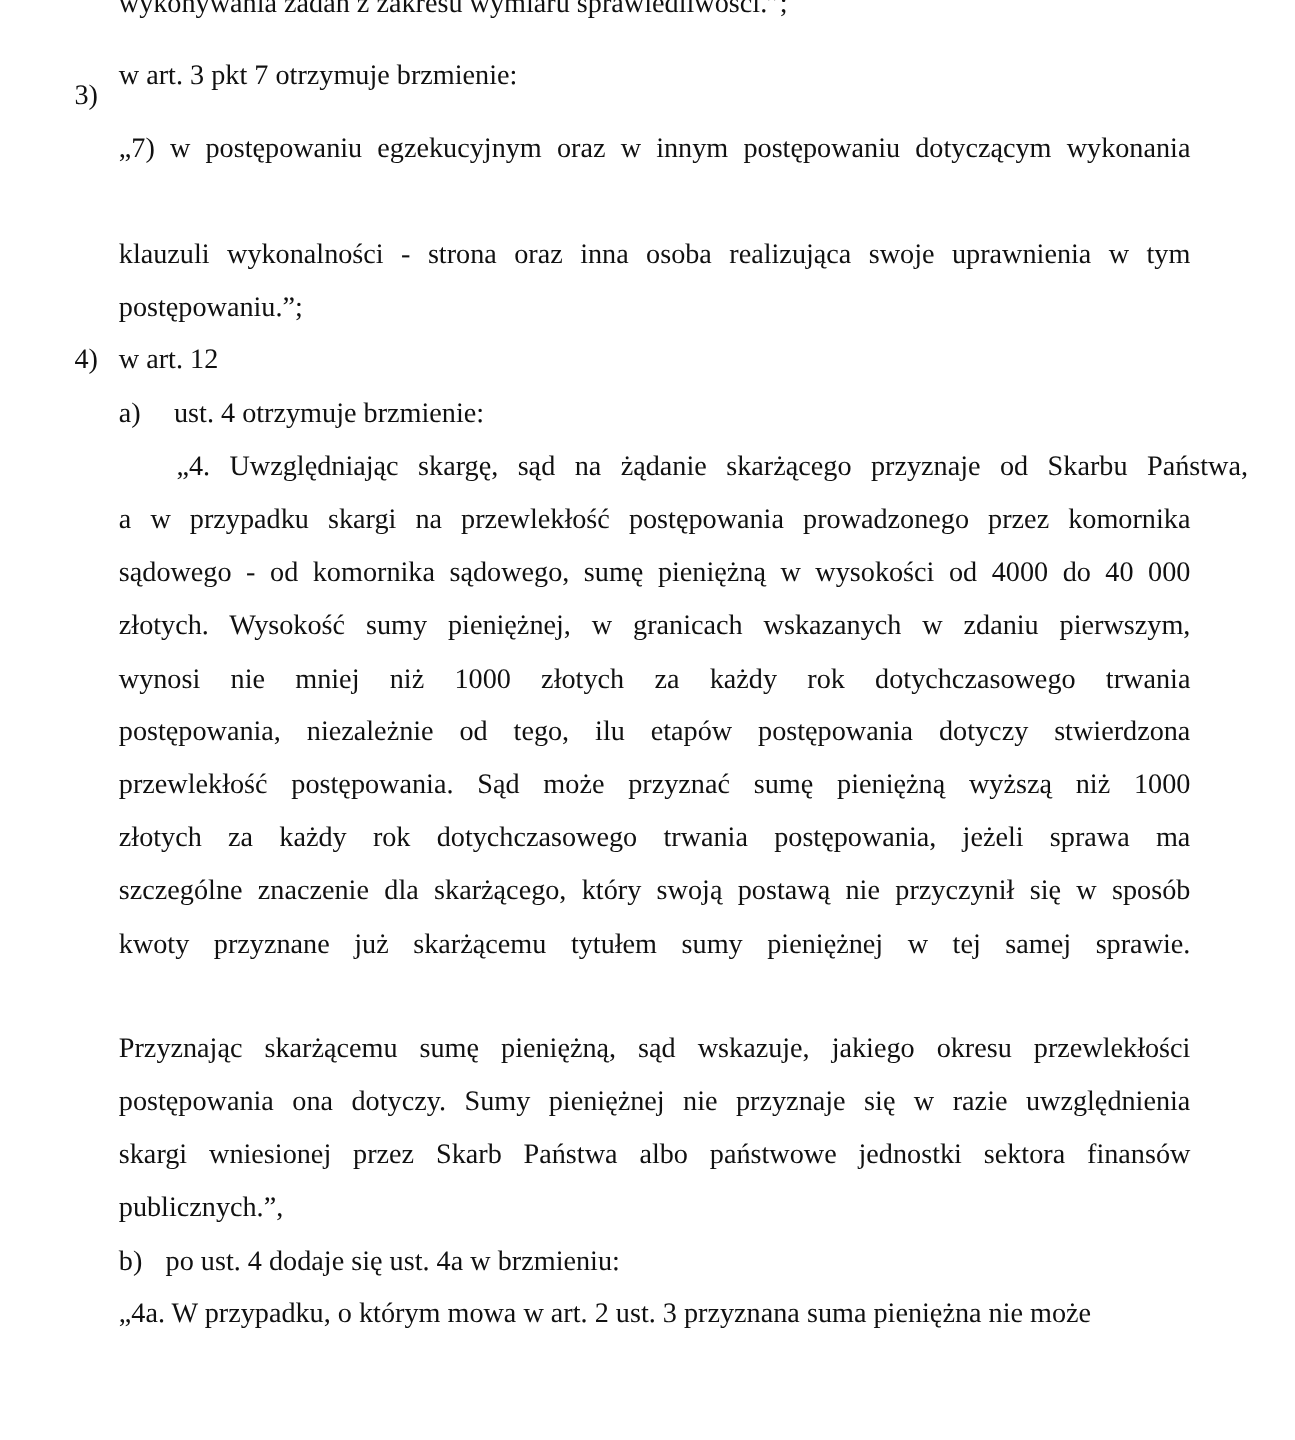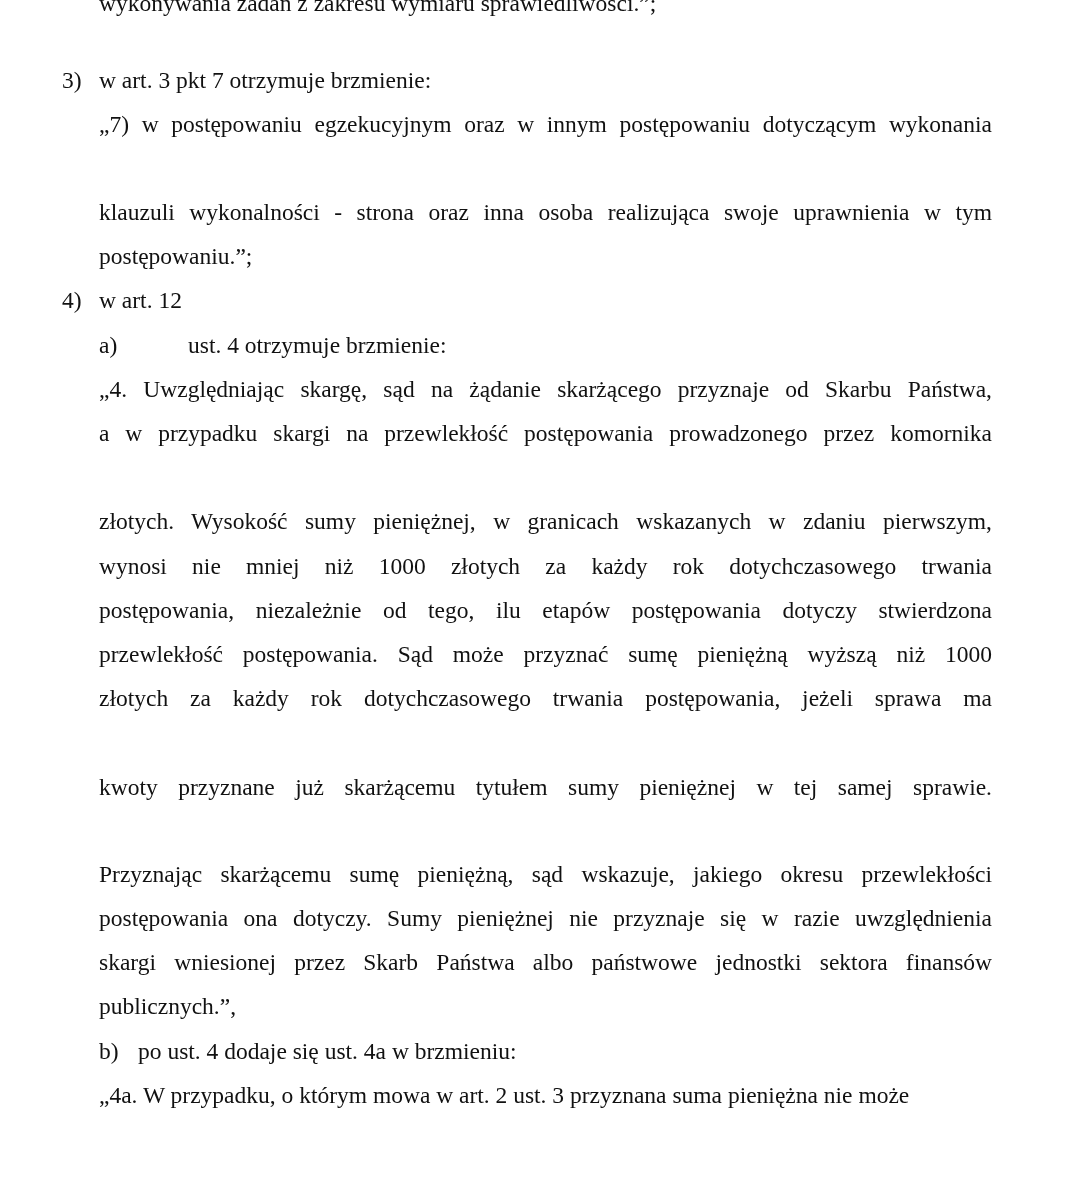--- a/index.html
+++ b/index.html
@@ -20,39 +20,41 @@
   .num { position: absolute; font-size: 23.5px; line-height: 30px; }
 </style>
 </head>
 <body>
 
 <div class="page">
 
   <div class="ln left" style="left:99px; top:-12px;">wykonywania zadań z zakresu wymiaru sprawiedliwości.”;</div>
 
   <div class="num" style="left:62px; top:65px;">3)</div>
-  <div class="ln left" style="left:99px; top:65px;">w art. 3 pkt 7 otrzymuje brzmienie:</div>
+  <div class="ln left" style="left:99px; top:48px;">w art. 3 pkt 7 otrzymuje brzmienie:</div>
 
   <div class="ln just" style="top:109px;">„7) w postępowaniu egzekucyjnym oraz w innym postępowaniu dotyczącym wykonania</div>
   <div class="ln just" style="top:197px;">klauzuli wykonalności - strona oraz inna osoba realizująca swoje uprawnienia w tym</div>
   <div class="ln left" style="left:99px; top:241px;">postępowaniu.”;</div>
 
   <div class="num" style="left:62px; top:285px;">4)</div>
   <div class="ln left" style="left:99px; top:285px;">w art. 12</div>
 
   <div class="num" style="left:99px; top:330px;">a)</div>
-  <div class="ln left" style="left:145px; top:330px;margin-left:43px;">ust. 4 otrzymuje brzmienie:</div>
+  <div class="ln left" style="left:145px; top:330px;">ust. 4 otrzymuje brzmienie:</div>
 
-  <div class="ln just" style="top:374px;">„4. Uwzględniając skargę, sąd na żądanie skarżącego przyznaje od Skarbu Państwa,</div>
+  <div class="ln just" style="top:374px;margin-left:48px;">„4. Uwzględniając skargę, sąd na żądanie skarżącego przyznaje od Skarbu Państwa,</div>
   <div class="ln just" style="top:418px;">a w przypadku skargi na przewlekłość postępowania prowadzonego przez komornika</div>
+  <div class="ln just" style="top:462px;">sądowego - od komornika sądowego, sumę pieniężną w wysokości od 4000 do 40 000</div>
   <div class="ln just" style="top:506px;">złotych. Wysokość sumy pieniężnej, w granicach wskazanych w zdaniu pierwszym,</div>
   <div class="ln just" style="top:551px;">wynosi nie mniej niż 1000 złotych za każdy rok dotychczasowego trwania</div>
   <div class="ln just" style="top:595px;">postępowania, niezależnie od tego, ilu etapów postępowania dotyczy stwierdzona</div>
   <div class="ln just" style="top:639px;">przewlekłość postępowania. Sąd może przyznać sumę pieniężną wyższą niż 1000</div>
   <div class="ln just" style="top:683px;">złotych za każdy rok dotychczasowego trwania postępowania, jeżeli sprawa ma</div>
+  <div class="ln just" style="top:727px;">szczególne znaczenie dla skarżącego, który swoją postawą nie przyczynił się w sposób</div>
   <div class="ln just" style="top:772px;">kwoty przyznane już skarżącemu tytułem sumy pieniężnej w tej samej sprawie.</div>
   <div class="ln just" style="top:859px;">Przyznając skarżącemu sumę pieniężną, sąd wskazuje, jakiego okresu przewlekłości</div>
   <div class="ln just" style="top:903px;">postępowania ona dotyczy. Sumy pieniężnej nie przyznaje się w razie uwzględnienia</div>
   <div class="ln just" style="top:947px;">skargi wniesionej przez Skarb Państwa albo państwowe jednostki sektora finansów</div>
   <div class="ln left" style="left:99px; top:991px;">publicznych.”,</div>
 
   <div class="num" style="left:99px; top:1036px;">b)</div>
   <div class="ln left" style="left:138px; top:1036px;">po ust. 4 dodaje się ust. 4a w brzmieniu:</div>
 
   <div class="ln left" style="left:99px; top:1080px;">„4a. W przypadku, o którym mowa w art. 2 ust. 3 przyznana suma pieniężna nie może</div>

